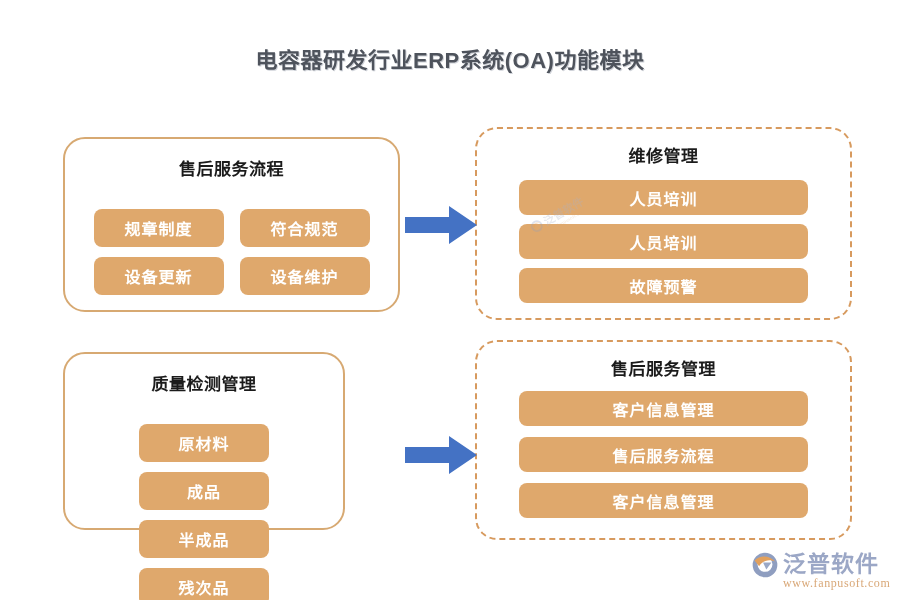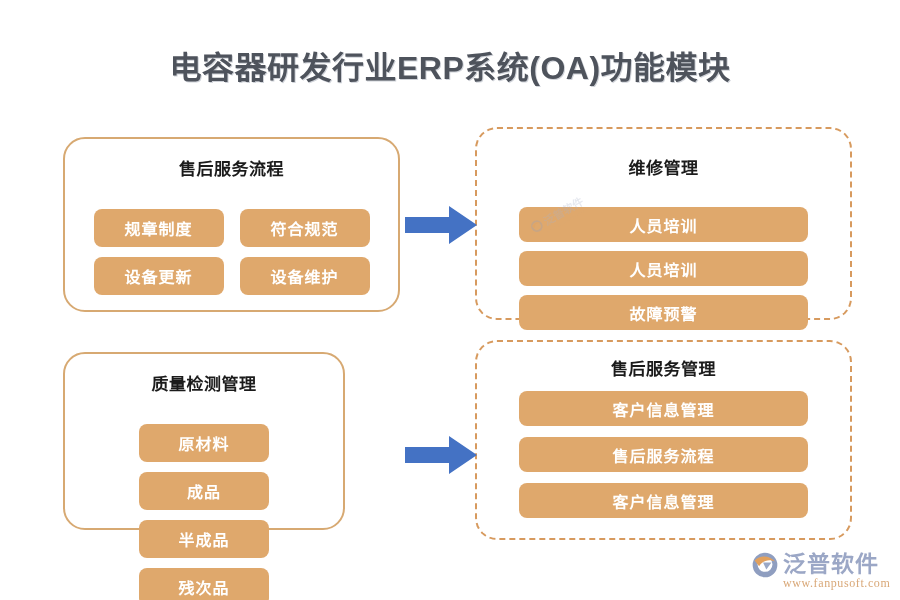--- a/index.html
+++ b/index.html
@@ -15,21 +15,21 @@
     overflow: hidden;
     position: relative;
   }
 
   #page-title {
     position: absolute;
     left: 0;
     top: 42px;
     width: 900px;
     text-align: center;
-    font-size: 32px;
+    font-size: 22px;
     font-weight: bold;
     color: #4e535c;
     letter-spacing: 0.5px;
     text-shadow: 1px 1px 0 rgba(150,158,170,0.45);
     white-space: nowrap;
   }
 
   
   .card {
     position: absolute;
@@ -74,22 +74,22 @@
   }
 
   
   #card-lab { left: 63px; top: 137px; width: 337px; height: 175px; }
   #card-lab .card-title { margin-top: 16px; }
   #card-lab .pill-grid { margin-top: 13px; gap: 10px 16px; padding: 16px 20px; }
   #card-lab .pill { width: 130px; height: 38px; }
 
   
   #card-maint { left: 475px; top: 127px; width: 377px; height: 193px; }
-  #card-maint .card-title { margin-top: 25px; }
-  #card-maint .pill-grid { margin-top: 28px; gap: 9px 0; padding: 0 42px; flex-direction: column; }
+  #card-maint .card-title { margin-top: 13px; }
+  #card-maint .pill-grid { margin-top: 13px; gap: 9px 0; padding: 0 42px; flex-direction: column; }
   #card-maint .pill { width: 100%; height: 35px; }
 
   
   #card-qc { left: 63px; top: 352px; width: 282px; height: 178px; }
   #card-qc .card-title { margin-top: 16px; }
   #card-qc .pill-grid { margin-top: 13px; gap: 10px 16px; padding: 16px 20px; }
   #card-qc .pill { width: 130px; height: 38px; }
 
   
   #card-svc { left: 475px; top: 340px; width: 377px; height: 200px; }

